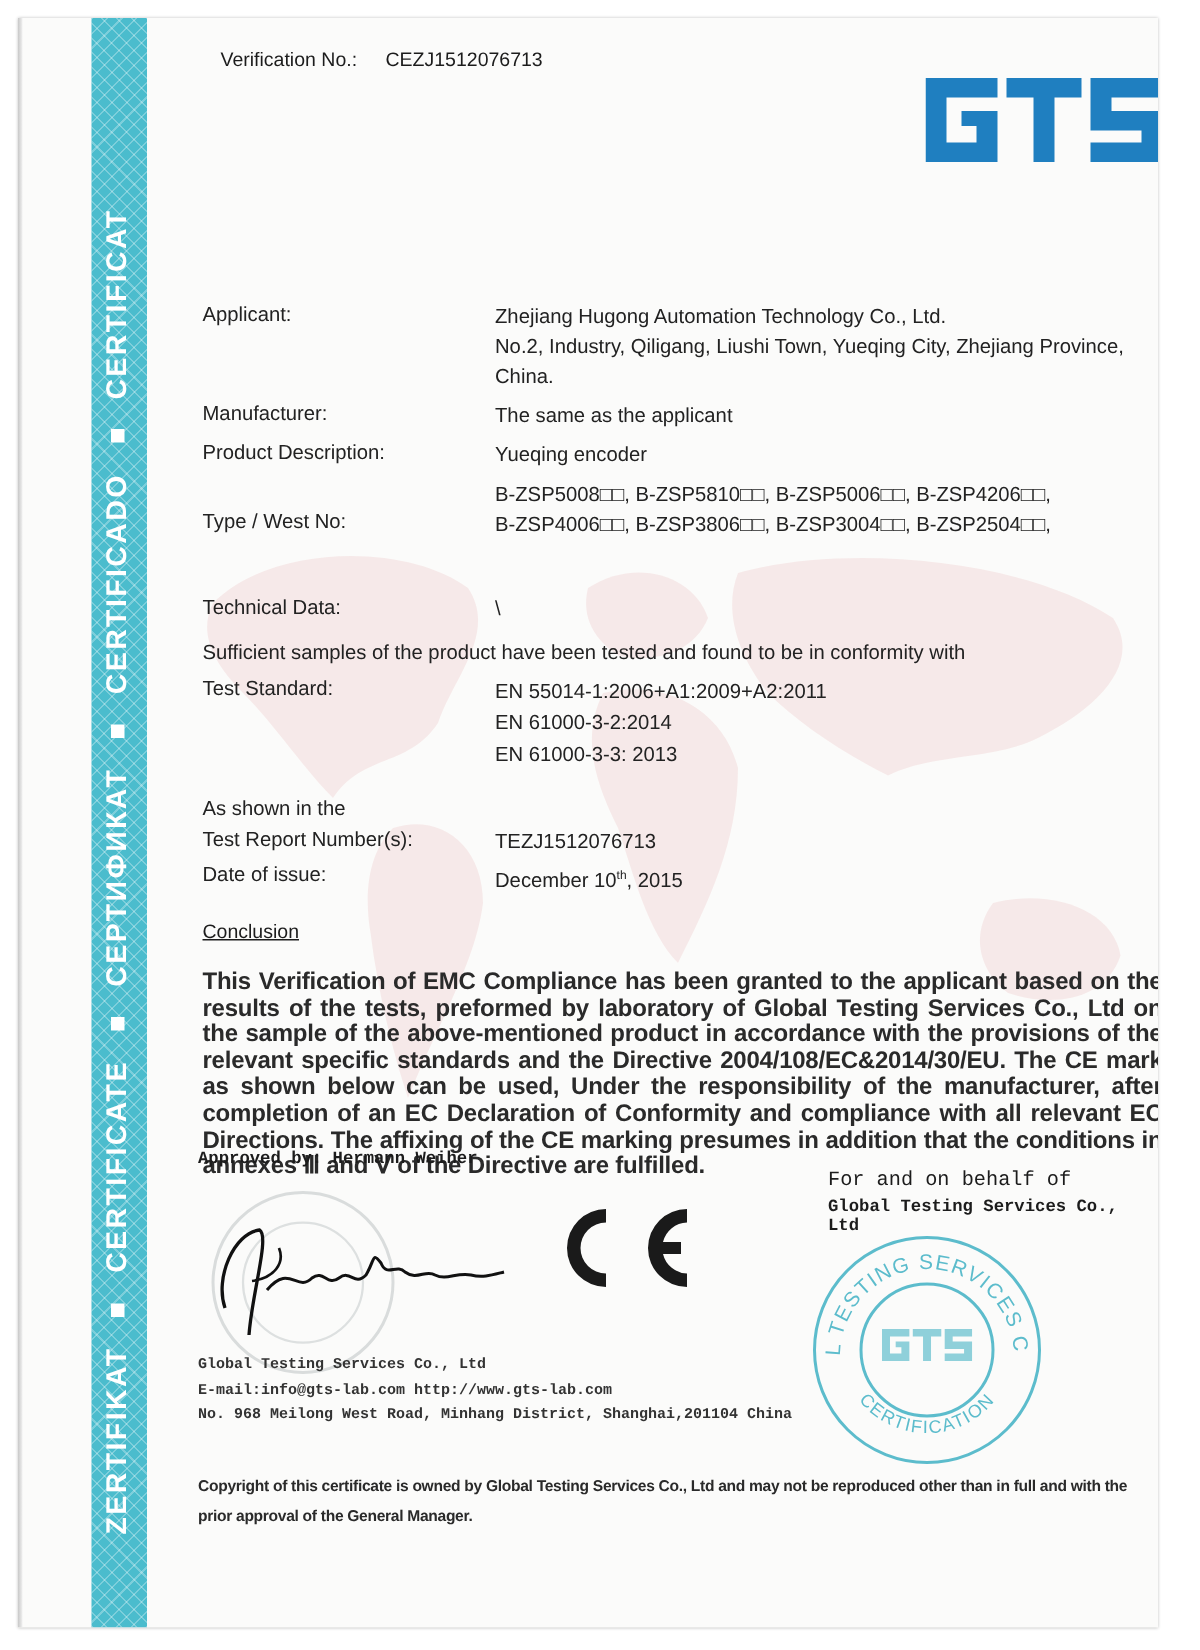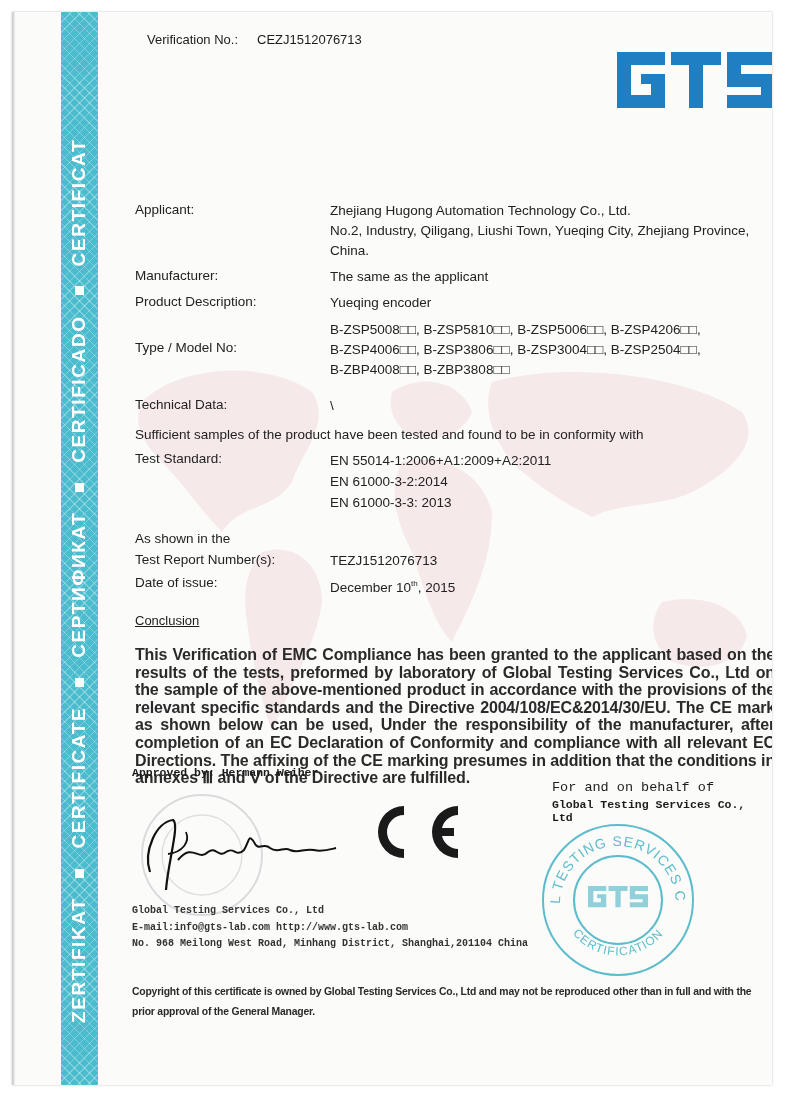--- a/index.html
+++ b/index.html
@@ -111,25 +111,24 @@
     <div>No.2, Industry, Qiligang, Liushi Town, Yueqing City, Zhejiang Province,</div>
     <div>China.</div>
   </div>
 
   <div class="lbl" style="top:256px">Manufacturer:</div>
   <div class="val" style="top:255px">The same as the applicant</div>
 
   <div class="lbl" style="top:282px">Product Description:</div>
   <div class="val" style="top:281px">Yueqing encoder</div>
 
-  <div class="lbl" style="top:328px">Type / Model No:</div>
+  <div class="lbl" style="top:328px">Type / West No:</div>
   <div class="val" style="top:308px">
     <div class="models-line">B-ZSP5008□□, B-ZSP5810□□, B-ZSP5006□□, B-ZSP4206□□,</div>
     <div class="models-line">B-ZSP4006□□, B-ZSP3806□□, B-ZSP3004□□, B-ZSP2504□□,</div>
-    <div class="models-line">B-ZBP4008□□, B-ZBP3808□□</div>
   </div>
 
   <div class="lbl" style="top:385px">Technical Data:</div>
   <div class="val" style="top:384px">\</div>
 
   <div class="full" style="top:415px">Sufficient samples of the product have been tested and found to be in conformity with</div>
 
   <div class="lbl" style="top:439px">Test Standard:</div>
   <div class="val" style="top:438px">
     <span class="std-line">EN 55014-1:2006+A1:2009+A2:2011</span>

